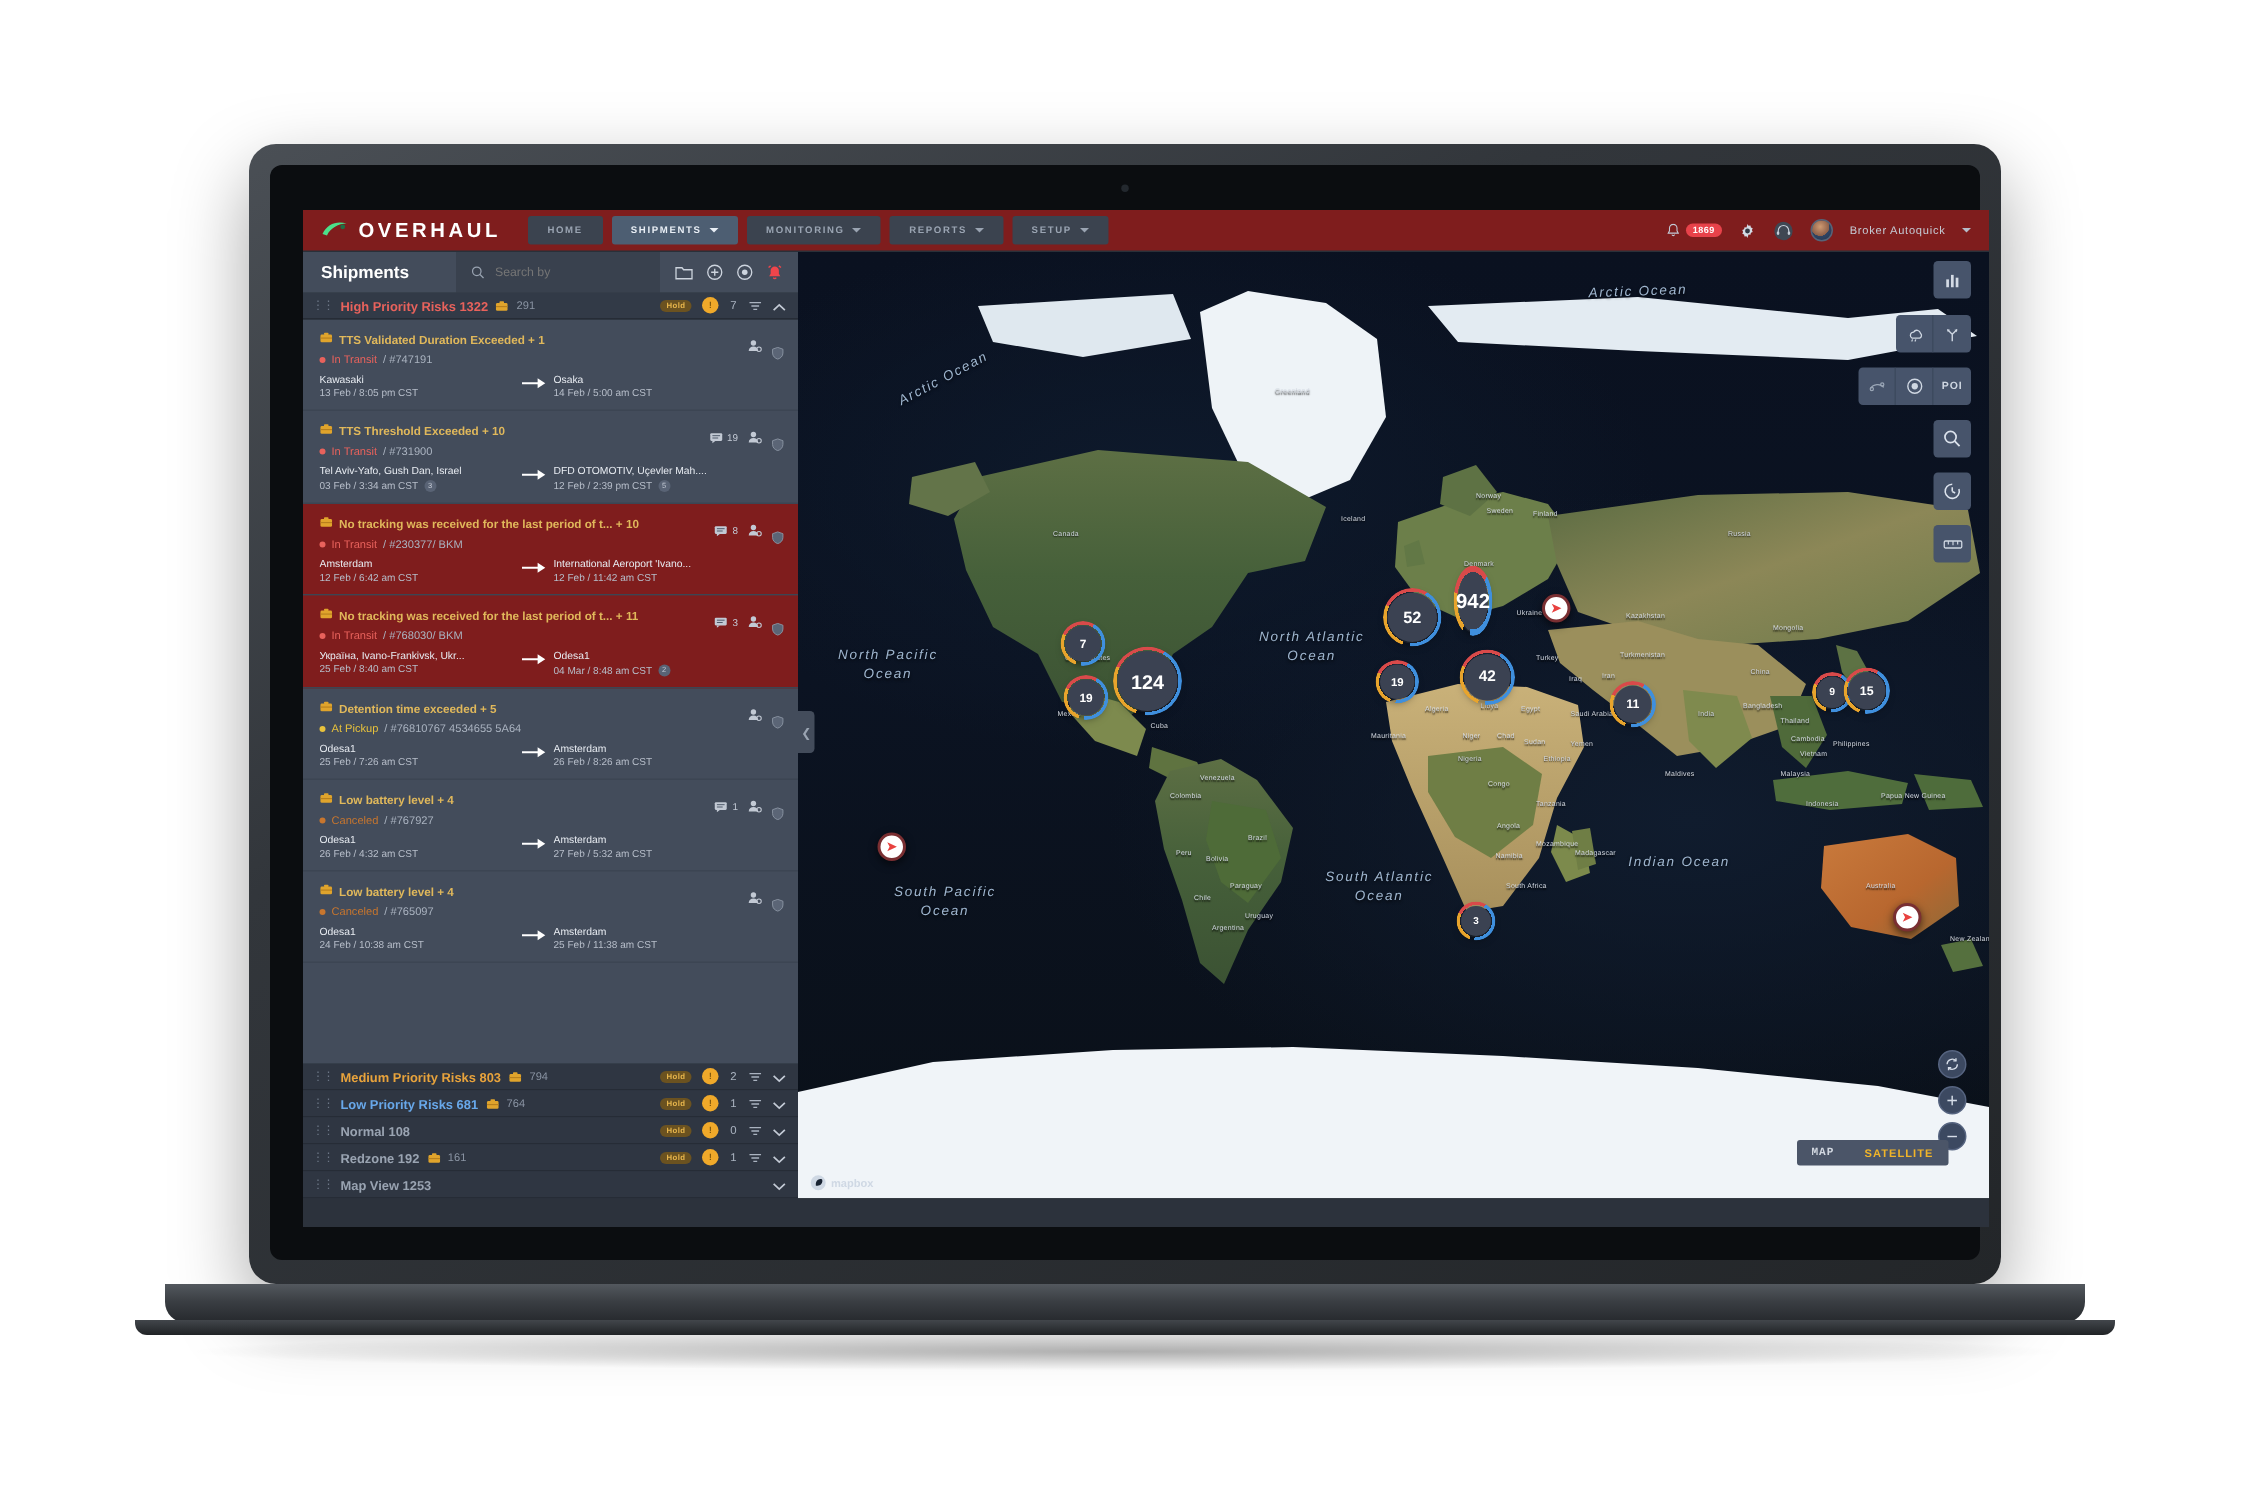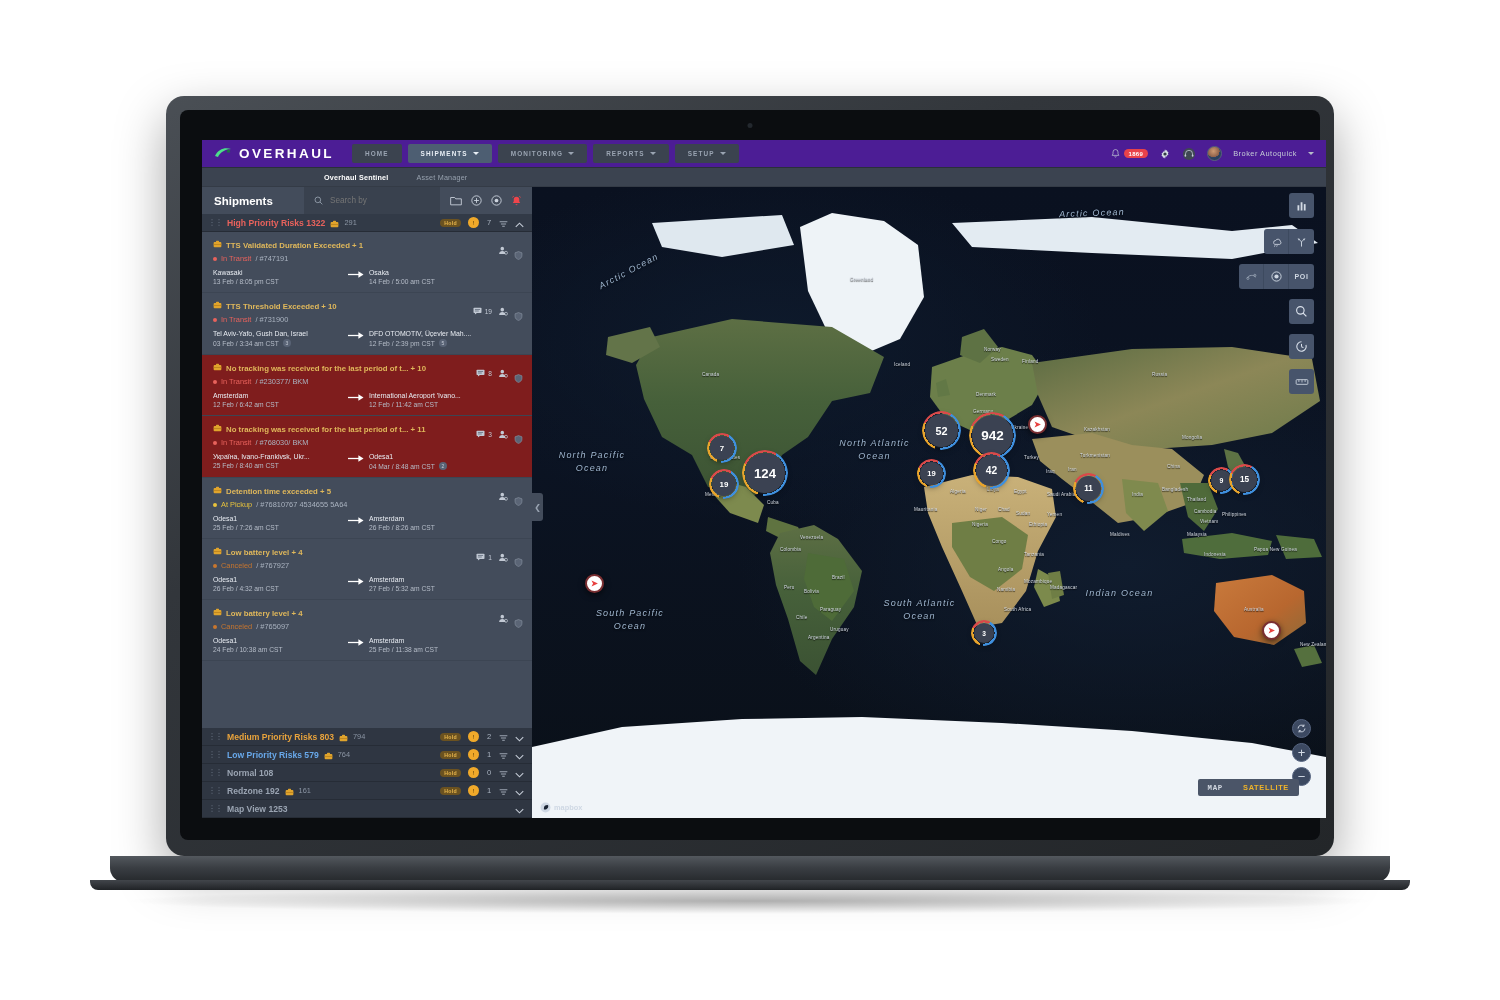--- a/index.html
+++ b/index.html
@@ -60,21 +60,21 @@
   }
   #laptop-shadow {
     position: absolute; left: 120px; top: 888px;
     width: 1260px; height: 26px;
     background: radial-gradient(ellipse at center, rgba(0,0,0,.28), rgba(0,0,0,0) 70%);
   }
 
   
   
   .topnav {
-    height: 28px; background: #4c1d95;
+    height: 28px; background: #7f1d1d;
     display: flex; align-items: center; padding: 0 12px;
     border-bottom: 1px solid #2a3039;
   }
   .brand { display: flex; align-items: center; gap: 5px; margin-right: 18px; }
   .brand-mark { display:block; }
   .brand-text {
     color: #ffffff; font-size: 13.5px; font-weight: bold;
     letter-spacing: 2.4px;
   }
   .nav-items { display: flex; align-items: center; gap: 6px; }
@@ -300,24 +300,20 @@
                 <rect x="4" y="11.6" width="2.6" height="3.6" rx="1.2" fill="#c6cdd8"></rect>
                 <rect x="15.4" y="11.6" width="2.6" height="3.6" rx="1.2" fill="#c6cdd8"></rect>
               </svg>
             </div>
             <div class="avatar"></div>
             <span class="user-name">Broker Autoquick</span>
             <div class="caret" style="color:#b6bdc9"></div>
           </div>
         </div>
 
-        <div class="subnav" id="subnav">
-            <div class="subnav-item active">Overhaul Sentinel</div>
-            <div class="subnav-item">Asset Manager</div>
-          </div>
 
         <div class="app-body">
 
           <div class="sidebar">
             <div class="sidebar-head">
               <div class="sb-title">Shipments</div>
               <div class="sb-search">
                 <svg width="9" height="9" viewBox="0 0 14 14">
                   <circle cx="6" cy="6" r="4.4" fill="none" stroke="#99a3b1" stroke-width="1.3"></circle>
                   <line x1="9.3" y1="9.3" x2="13" y2="13" stroke="#99a3b1" stroke-width="1.3"></line>
@@ -746,21 +742,21 @@
                         <line x1="3" y1="6" x2="11" y2="6" stroke="#aab3c0" stroke-width="1.4"></line>
                         <line x1="5" y1="9.5" x2="9" y2="9.5" stroke="#aab3c0" stroke-width="1.4"></line>
                       </svg></span>
                     <span><svg width="9" height="6" viewBox="0 0 12 8">
                         <path d="M1 1.6L6 6.4l5-4.8" fill="none" stroke="#c3cad5" stroke-width="1.5"></path>
                       </svg></span>
                   </div>
                 </div>
                 <div class="group-row">
                   <span class="grip">⋮⋮</span>
-                  <span class="group-label" style="color: rgb(104, 168, 234);">Low Priority Risks 579</span>
+                  <span class="group-label" style="color: rgb(104, 168, 234);">Low Priority Risks 681</span>
                   <span><svg width="9" height="8" viewBox="0 0 14 12">
                       <rect x="1" y="3" width="12" height="8" rx="1.4" fill="#e0a42c"></rect>
                       <rect x="4.6" y="1" width="4.8" height="2.4" rx="1" fill="#e0a42c"></rect>
                       <rect x="1" y="6" width="12" height="1.2" fill="#b8801d"></rect>
                     </svg></span>
                   <span class="group-sub">764</span>
                   <div class="grp-right">
                     <span class="hold-pill">Hold</span>
                     <span class="risk-dot">!</span>
                     <span class="grp-count">1</span>
@@ -974,21 +970,21 @@
                   <span>124</span>
                 </div>
                 <div class="cluster" style="left: 180px; top: 285px; width: 24px; height: 24px; font-size: 7.92px;">
                   <div class="ring"></div>
                   <span>19</span>
                 </div>
                 <div class="cluster" style="left: 393px; top: 227px; width: 33px; height: 33px; font-size: 10.89px;">
                   <div class="ring"></div>
                   <span>52</span>
                 </div>
-                <div class="cluster" style="left: 440px; top: 228px; width: 41px; height: 41px; font-size: 13.53px;">
+                <div class="cluster" style="left: 440px; top: 212px; width: 20px; height: 41px; font-size: 13.53px;">
                   <div class="ring"></div>
                   <span>942</span>
                 </div>
                 <div class="cluster" style="left: 388px; top: 275px; width: 23px; height: 23px; font-size: 7.59px;">
                   <div class="ring"></div>
                   <span>19</span>
                 </div>
                 <div class="cluster" style="left: 444px; top: 268px; width: 31px; height: 31px; font-size: 10.23px;">
                   <div class="ring"></div>
                   <span>42</span>

